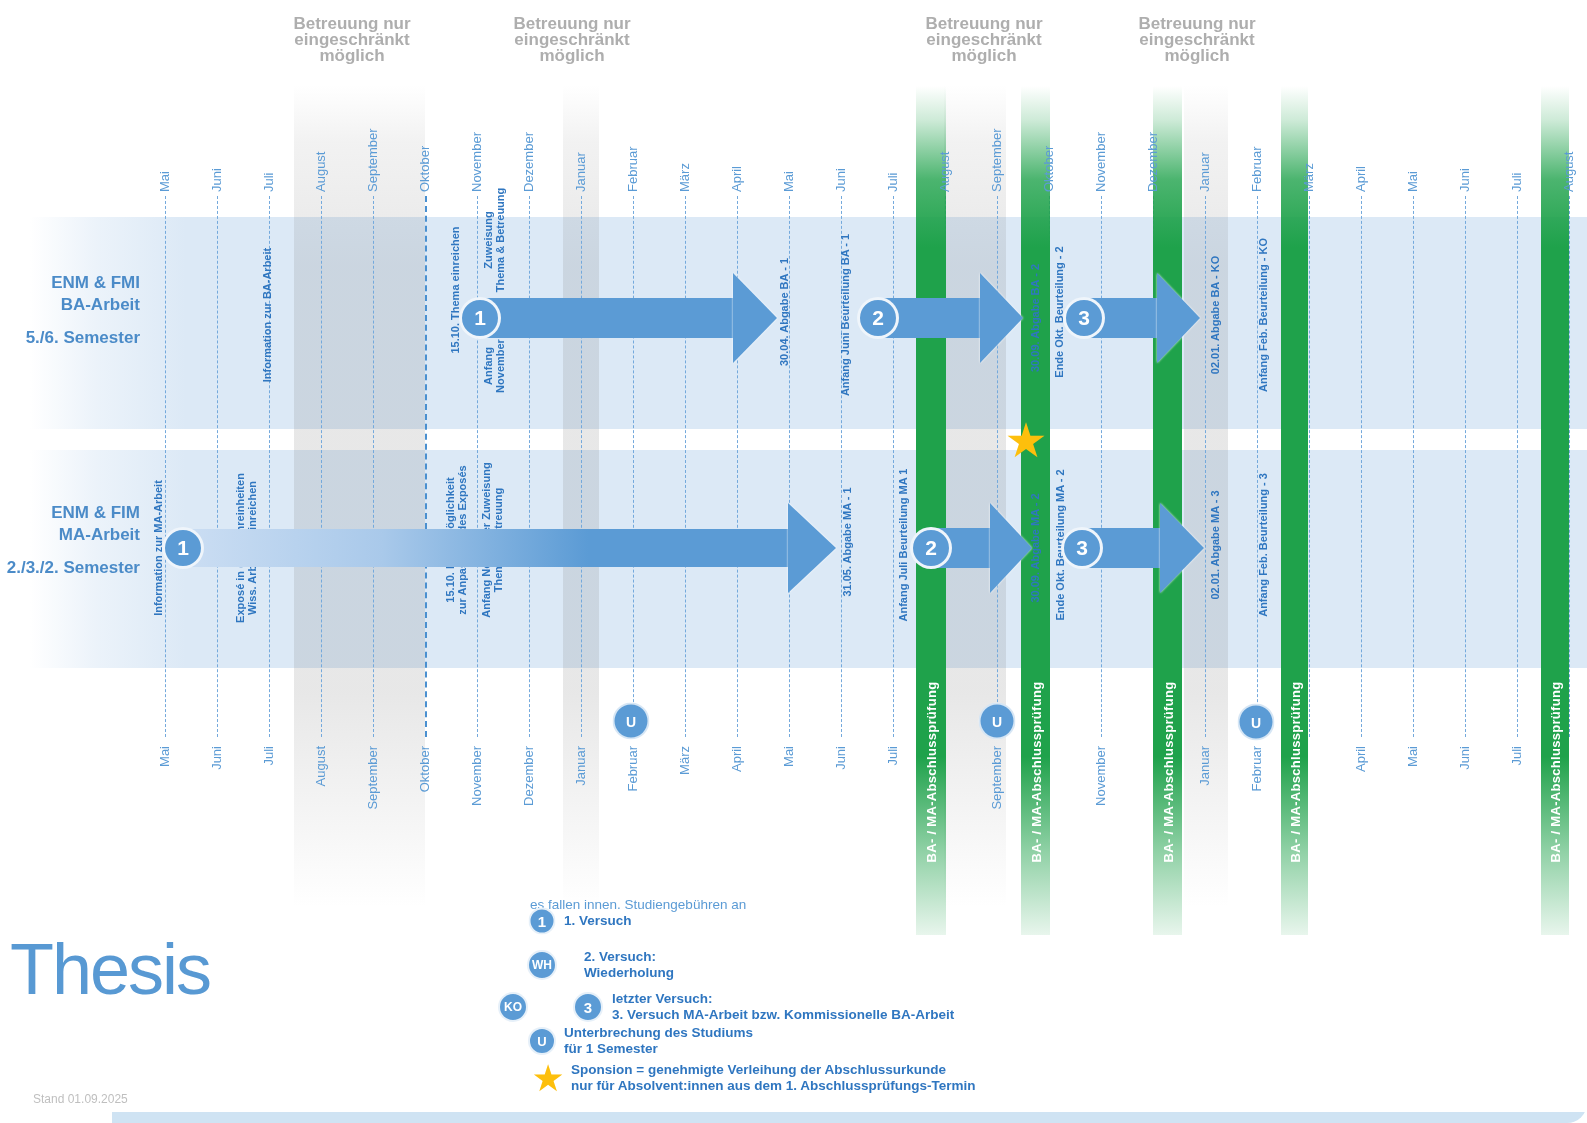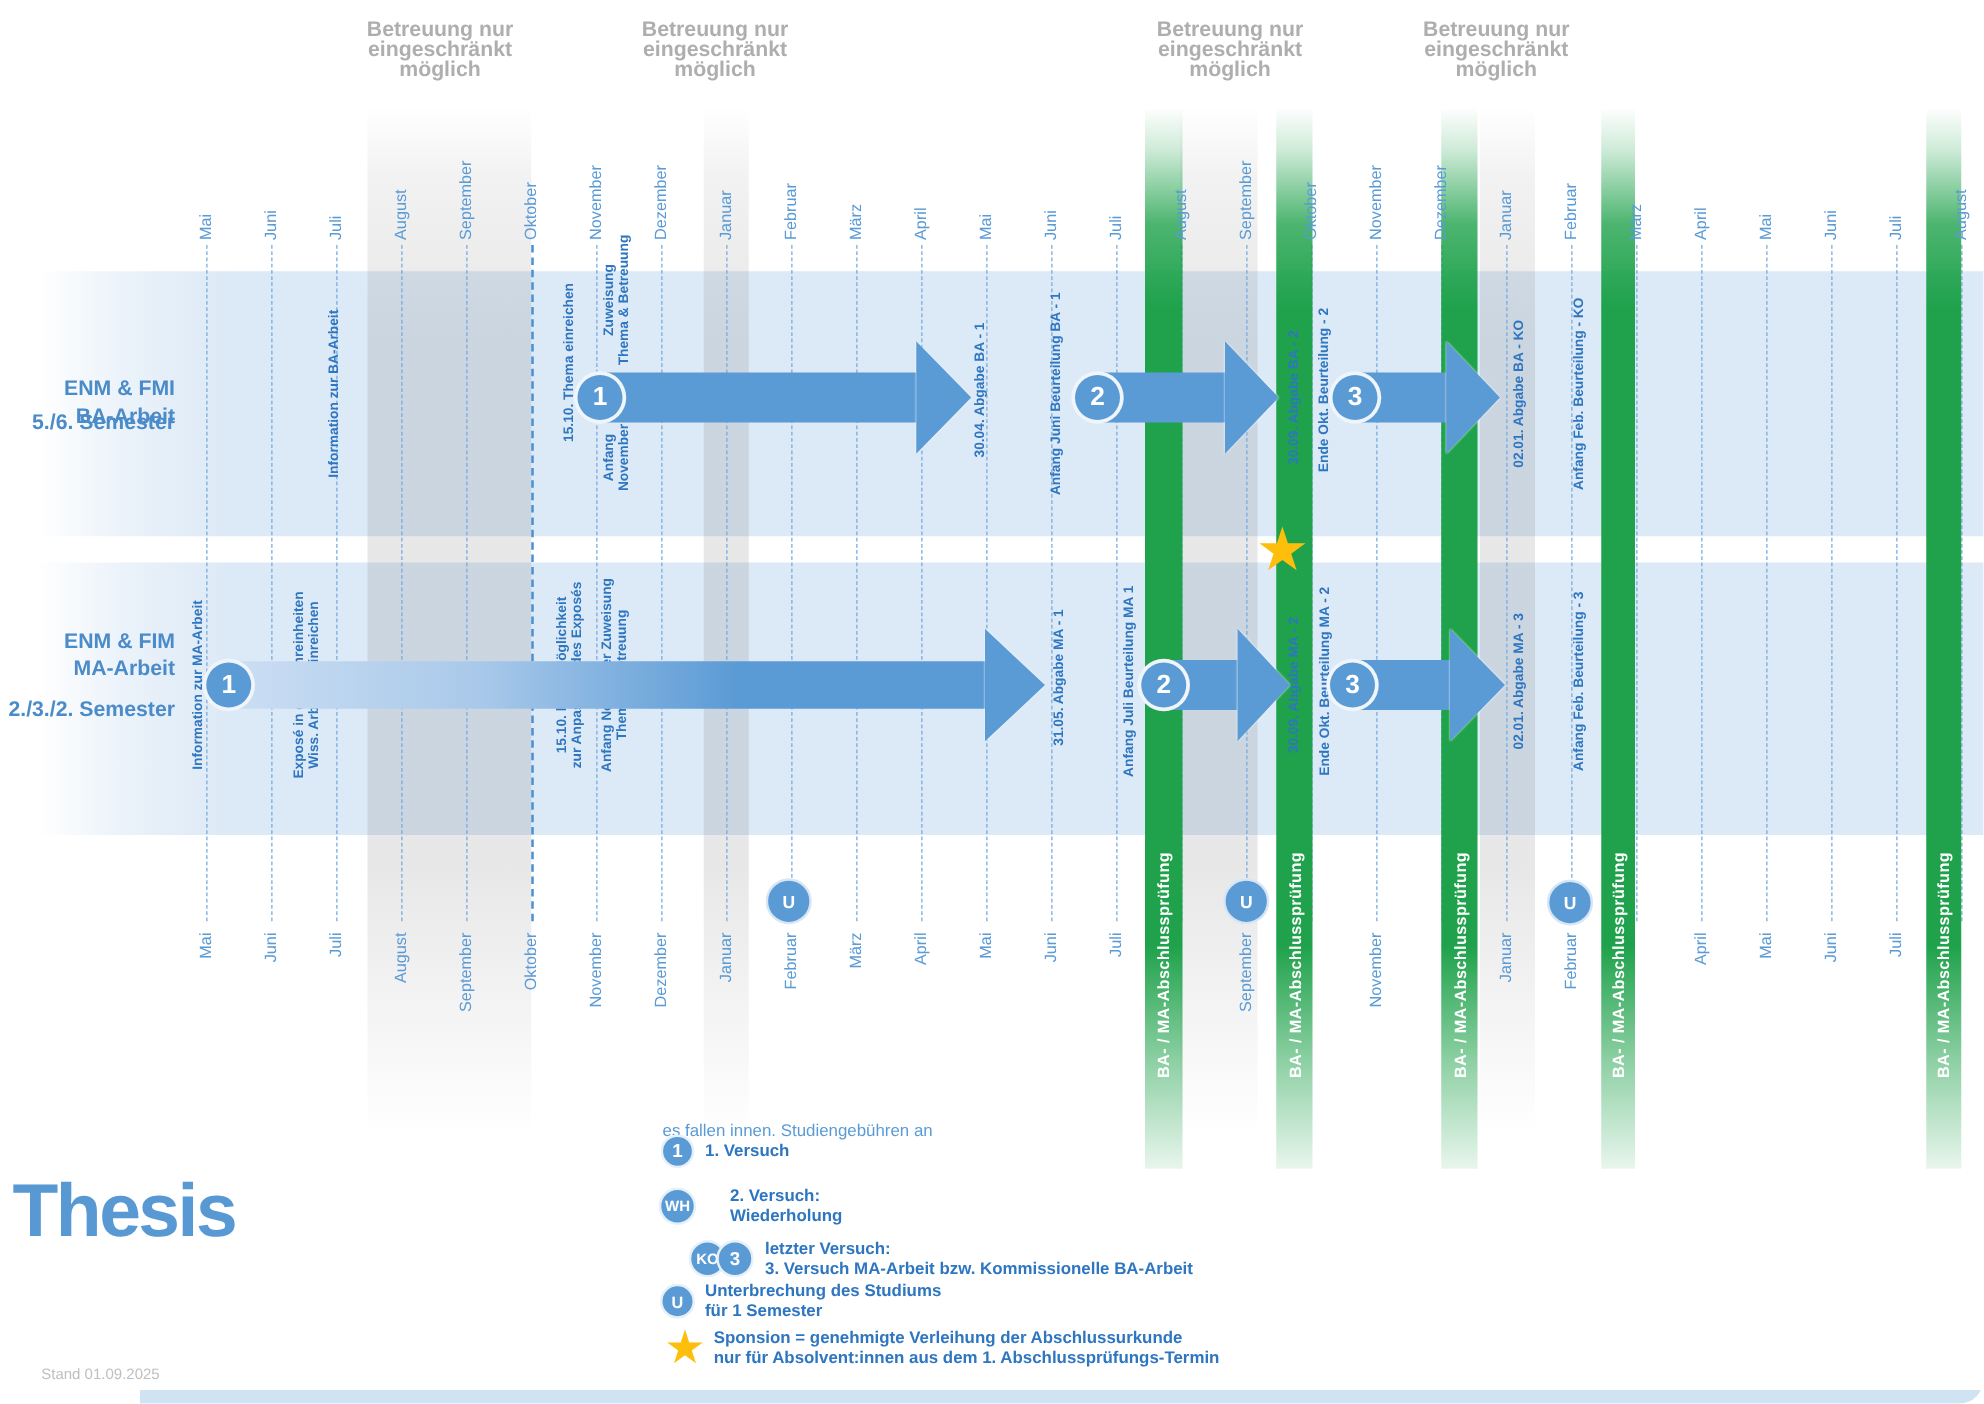--- a/index.html
+++ b/index.html
@@ -40,22 +40,22 @@
     color:#fff;font-weight:bold;font-size:14px;transform:translate(-50%,-50%);}
   .star{position:absolute;z-index:9;transform:translate(-50%,-50%);color:#fdbf0c;line-height:1;}
   
   .legend-head{position:absolute;left:530px;top:833px;z-index:6;font-weight:bold;
     font-size:18.5px;line-height:20.5px;color:#2f76c0;}
   .legend-sub{position:absolute;left:530px;top:897px;z-index:6;font-size:13.5px;color:#5b9bd5;}
   .legend-badge{position:absolute;z-index:7;border-radius:50%;background:#5b9bd5;
     border:2px solid rgba(255,255,255,.85);box-sizing:border-box;display:flex;align-items:center;justify-content:center;
     color:#fff;font-weight:bold;transform:translate(-50%,-50%);}
   .legend-text{position:absolute;z-index:6;font-weight:bold;font-size:13.5px;line-height:16px;color:#2f76c0;white-space:nowrap;}
-  .title{position:absolute;left:10px;top:927px;z-index:6;font-weight:bold;color:#5899d3;
-    font-size:60px;line-height:84px;letter-spacing:-2px;}
+  .title{position:absolute;left:10px;top:927px;z-index:6;font-weight:normal;color:#5899d3;
+    font-size:72px;line-height:84px;letter-spacing:-2px;}
   .stand{position:absolute;left:33px;top:1092px;z-index:6;font-size:12px;color:#bfbfbf;}
   .footer-strip{position:absolute;left:112px;top:1112px;width:1475px;height:11px;background:#cfe3f3;z-index:1;}
 </style>
 </head>
 <body>
 
 <div id="stage">
 
   <div class="row-band" id="ba-band" style="top: 217px; height: 212px;"></div>
   <div class="row-band" id="ma-band" style="top: 450px; height: 218px;"></div>
@@ -264,39 +264,39 @@
       <div class="star" style="left: 1026px; top: 441px; font-size: 48px;">★</div>
       <div class="legend-badge" style="left: 542px; top: 921px; width: 27px; height: 27px; font-size: 15px;">1</div>
       <div class="legend-text" style="left: 564px; top: 913px;">
         <div>1. Versuch</div>
       </div>
       <div class="legend-badge" style="left: 542px; top: 965px; width: 30px; height: 30px; font-size: 12px;">WH</div>
       <div class="legend-text" style="left: 584px; top: 949px;">
         <div>2. Versuch:</div>
         <div>Wiederholung</div>
       </div>
-      <div class="legend-badge" style="left: 566px; top: 1007px; width: 30px; height: 30px; font-size: 12px;">KO</div>
+      <div class="legend-badge" style="left: 513px; top: 1007px; width: 30px; height: 30px; font-size: 12px;">KO</div>
       <div class="legend-badge" style="left: 588px; top: 1007px; width: 30px; height: 30px; font-size: 15px;">3</div>
       <div class="legend-text" style="left: 612px; top: 991px;">
         <div>letzter Versuch:</div>
         <div>3. Versuch MA-Arbeit bzw. Kommissionelle BA-Arbeit</div>
       </div>
       <div class="legend-badge" style="left: 542px; top: 1041px; width: 28px; height: 28px; font-size: 13px;">U</div>
       <div class="legend-text" style="left: 564px; top: 1025px;">
         <div>Unterbrechung des Studiums</div>
         <div>für 1 Semester</div>
       </div>
       <div class="star" style="left: 548px; top: 1078px; font-size: 37px;">★</div>
       <div class="legend-text" style="left: 571px; top: 1062px;">
         <div>Sponsion = genehmigte Verleihung der Abschlussurkunde</div>
         <div>nur für Absolvent:innen aus dem 1. Abschlussprüfungs-Termin</div>
       </div>
     </div>
 
-  <div class="row-label" style="top:272px;margin-top:28px;">
+  <div class="row-label" style="top:272px;">
     <div>ENM &amp; FMI</div>
     <div>BA-Arbeit</div>
   </div>
   <div class="row-label" style="top:327px;">5./6. Semester</div>
   <div class="row-label" style="top:502px;">
     <div>ENM &amp; FIM</div>
     <div>MA-Arbeit</div>
   </div>
   <div class="row-label" style="top:557px;">2./3./2. Semester</div>
 

